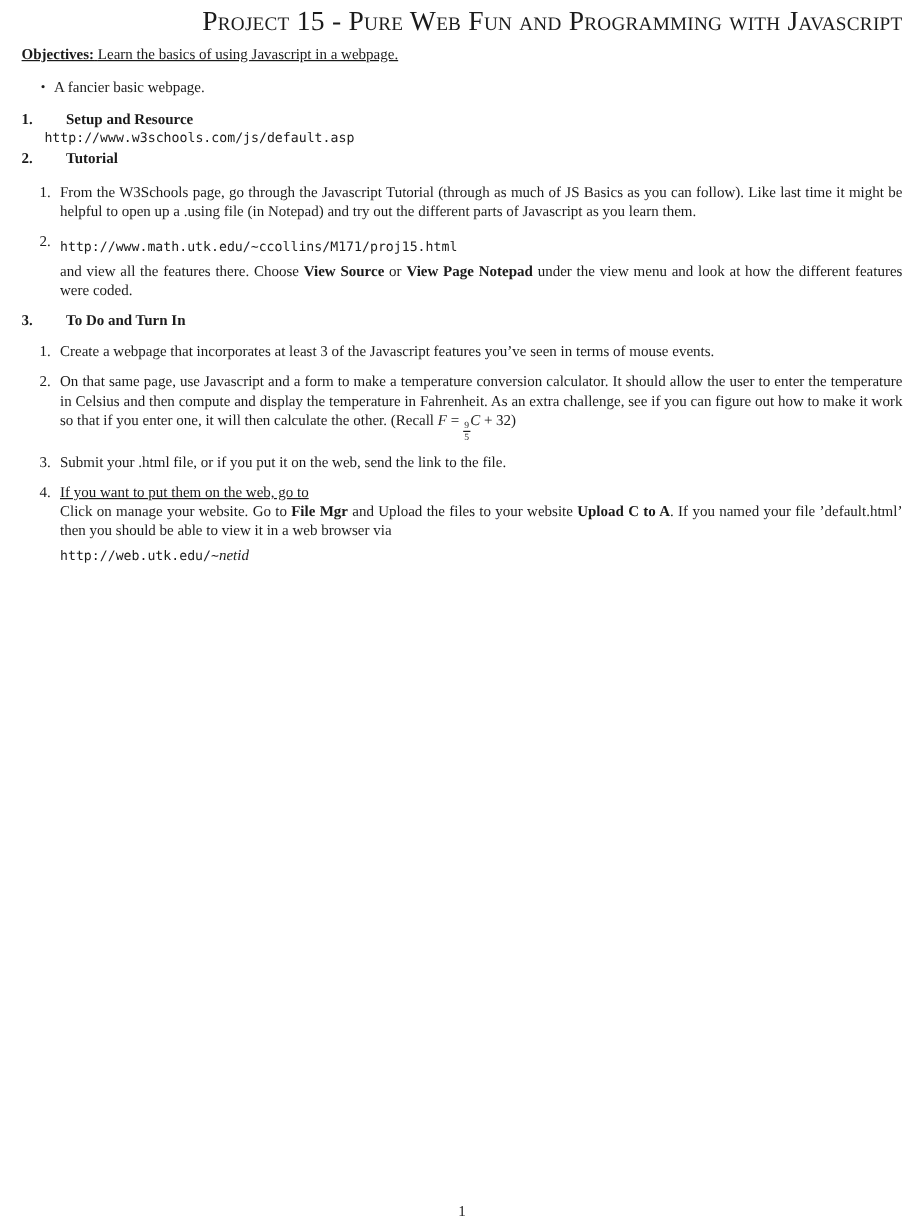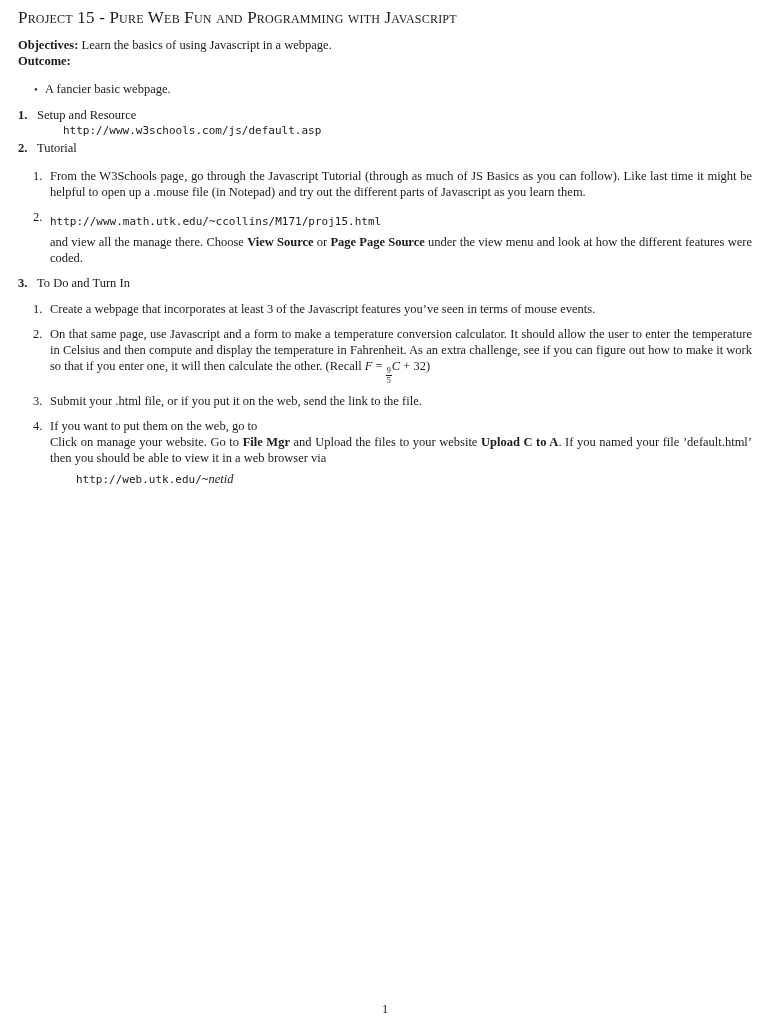--- a/index.html
+++ b/index.html
@@ -15,52 +15,52 @@
     background: #ffffff;
     padding: 7px 18px 0 18px;
     font-family: "Liberation Serif", serif;
     font-size: 12.5px;
     line-height: 16px;
     color: #1b1b1b;
     overflow: hidden;
   }
   .title {
     font-variant: small-caps;
-    font-size: 17px;
+    font-size: 23px;
     line-height: 21px;
     margin: 0 0 9px 0;
     letter-spacing: 0.2px;
+    text-align: right;
   }
-  .line { margin: 0; }
+  .line { margin: 0; text-decoration: underline; }
   .b { font-weight: bold; }
   .it { font-style: italic; }
   .just { text-align: justify; }
   .mono {
     font-family: "DejaVu Sans Mono", monospace;
     font-size: 11px;
     line-height: 16px;
-    margin-left: 26px;
   }
   .bullet-row {
     display: flex;
     margin: 12px 0 10px 16px;
   }
   .bullet-glyph {
     flex: 0 0 11px;
     font-size: 11px;
   }
   
   .mitem { display: flex; }
   .mitem.gap { margin-top: 1px; }
   .mnum {
     flex: 0 0 19px;
     font-weight: bold;
   }
   .mbody { flex: 1 1 auto; }
-  .mhead { font-weight: normal; }
+  .mhead { font-weight: bold; margin-left: 18px; }
   
   .nlist { margin-left: 15px; margin-top: 12px; }
   .nitem { display: flex; margin-top: 9px; }
   .nitem:first-child { margin-top: 0; }
   .nnum { flex: 0 0 17px; }
   .nbody { flex: 1 1 auto; }
   .url { margin: 5px 0 4px 0; }
   .s3gap { margin-top: 9px; }
   .frac {
     display: inline-flex;
@@ -86,21 +86,20 @@
 </style>
 </head>
 <body>
 
 <div class="page">
 
   <div class="title">Project 15 - Pure Web Fun and Programming with Javascript</div>
 
   <p class="line"><span class="b">Objectives:</span> <span>Learn the basics of using Javascript in a webpage.</span></p>
 
-  <p class="line"><span class="b">Outcome:</span></p>
 
   <div class="bullet-row">
       <span class="bullet-glyph">•</span>
       <span>A fancier basic webpage.</span>
     </div>
 
   <div class="mitem">
     <span class="mnum">1.</span>
     <div class="mbody">
       <div class="mhead">Setup and Resource</div>
@@ -111,27 +110,27 @@
   <div class="mitem gap">
     <span class="mnum">2.</span>
     <div class="mbody">
       <div class="mhead">Tutorial</div>
     </div>
   </div>
 
   <div class="nlist">
     <div class="nitem">
       <span class="nnum">1.</span>
-      <div class="nbody just">From the W3Schools page, go through the Javascript Tutorial (through as much of JS Basics as you can follow). Like last time it might be helpful to open up a .mouse file (in Notepad) and try out the different parts of Javascript as you learn them.</div>
+      <div class="nbody just">From the W3Schools page, go through the Javascript Tutorial (through as much of JS Basics as you can follow). Like last time it might be helpful to open up a .using file (in Notepad) and try out the different parts of Javascript as you learn them.</div>
     </div>
     <div class="nitem">
       <span class="nnum">2.</span>
       <div class="nbody">
         <div class="mono url">http://www.math.utk.edu/~ccollins/M171/proj15.html</div>
-        <div class="just"><span>and view all the manage there. Choose </span><span class="b">View Source</span><span> or </span><span class="b">Page Page Source</span><span> under the view menu and look at how the different features were coded.</span></div>
+        <div class="just"><span>and view all the features there. Choose </span><span class="b">View Source</span><span> or </span><span class="b">View Page Notepad</span><span> under the view menu and look at how the different features were coded.</span></div>
       </div>
     </div>
   </div>
 
   <div class="mitem s3gap">
     <span class="mnum">3.</span>
     <div class="mbody">
       <div class="mhead">To Do and Turn In</div>
     </div>
   </div>

